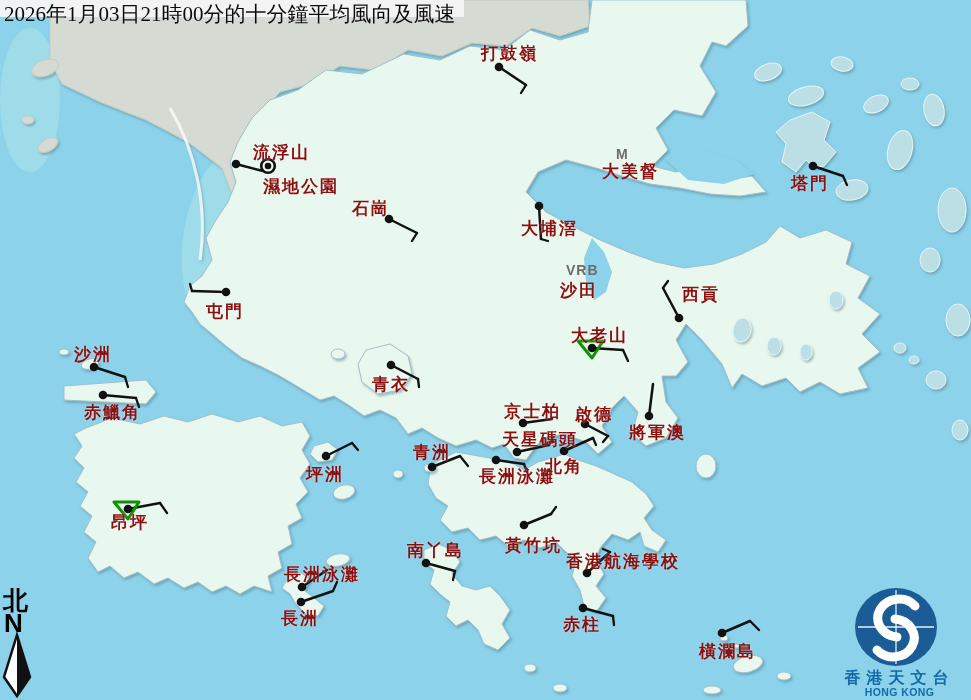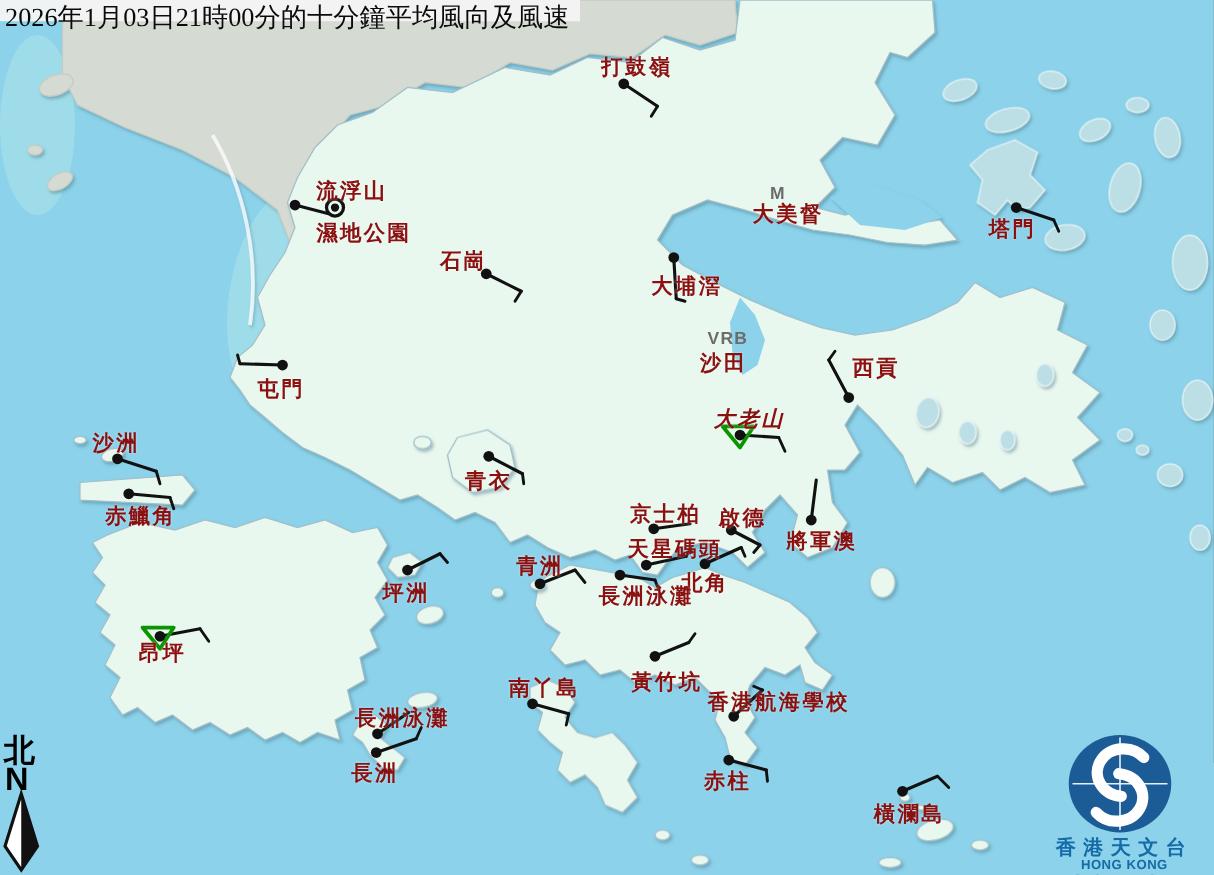--- a/index.html
+++ b/index.html
@@ -267,31 +267,31 @@
       <g>
         <line x1="722" y1="633" x2="750" y2="621" stroke="var(--wind)" stroke-width="2.5" stroke-linecap="round"></line>
         <line x1="750" y1="621" x2="759" y2="630" stroke="var(--wind)" stroke-width="2.3" stroke-linecap="round"></line>
         <circle cx="722" cy="633" r="4.3" fill="var(--wind)"></circle>
       </g>
     </svg>
 
   <div id="label-layer">
       <div class="st-label" style="left: 481px; top: 42px;">打鼓嶺</div>
       <div class="st-label" style="left: 214px; top: 141px; margin-left: 39px;">流浮山</div>
-      <div class="st-label" style="left: 253px; top: 175px;">濕地公園</div>
+      <div class="st-label" style="left: 263px; top: 175px;">濕地公園</div>
       <div class="st-label" style="left: 352px; top: 197px;">石崗</div>
       <div class="st-label" style="left: 602px; top: 160px;">大美督</div>
       <div class="st-note" style="left: 616px; top: 146px;">M</div>
       <div class="st-label" style="left: 791px; top: 172px;">塔門</div>
       <div class="st-label" style="left: 521px; top: 217px;">大埔滘</div>
       <div class="st-label" style="left: 560px; top: 279px; text-align: center;">沙田</div>
       <div class="st-note" style="left: 566px; top: 262px;">VRB</div>
       <div class="st-label" style="left: 206px; top: 300px;">屯門</div>
       <div class="st-label" style="left: 658px; top: 283px; margin-left: 24px;">西貢</div>
-      <div class="st-label" style="left: 571px; top: 324px; font-style: italic;">大老山</div>
+      <div class="st-label" style="left: 571px; top: 324px;">大老山</div>
       <div class="st-label" style="left: 74px; top: 343px;">沙洲</div>
       <div class="st-label" style="left: 84px; top: 401px;">赤鱲角</div>
       <div class="st-label" style="left: 372px; top: 373px; text-align: center;">青衣</div>
       <div class="st-label" style="left: 504px; top: 400px;">京士柏</div>
       <div class="st-label" style="left: 575px; top: 403px;">啟德</div>
       <div class="st-label" style="left: 502px; top: 428px;">天星碼頭</div>
       <div class="st-label" style="left: 545px; top: 455px;">北角</div>
       <div class="st-label" style="left: 479px; top: 465px;">長洲泳灘</div>
       <div class="st-label" style="left: 629px; top: 421px;">將軍澳</div>
       <div class="st-label" style="left: 413px; top: 441px;">青洲</div>

